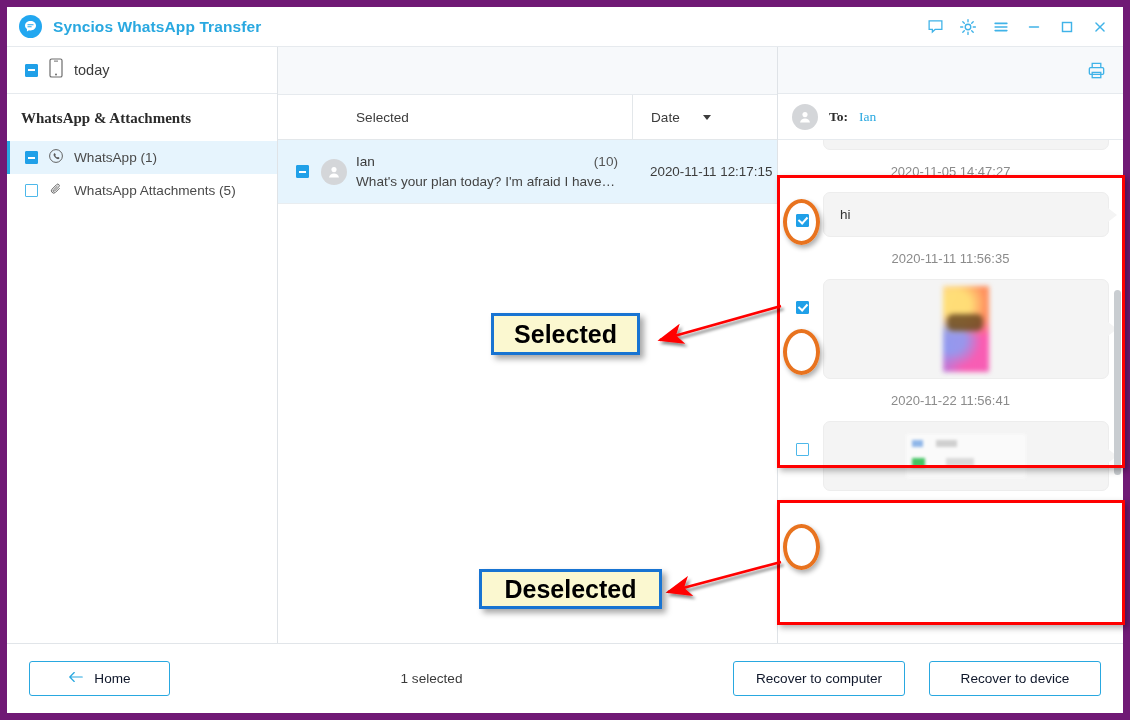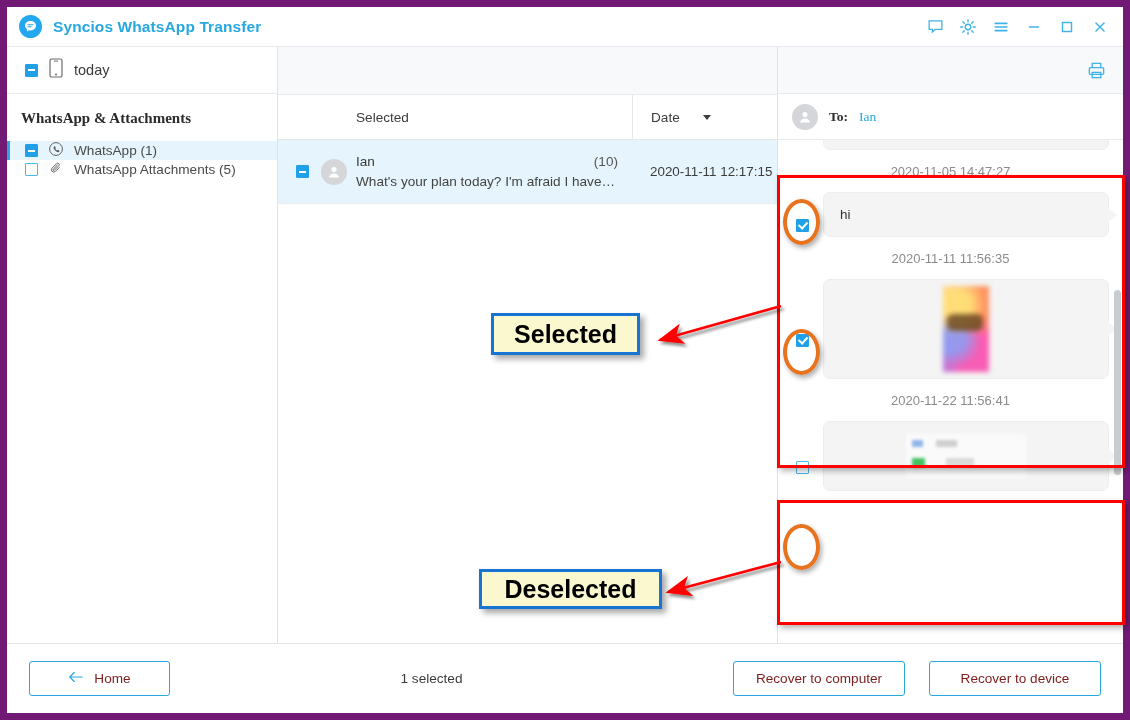--- a/index.html
+++ b/index.html
@@ -62,21 +62,21 @@
     cursor:pointer;
   }
   .device-name{font-size:14.5px;color:#3b3b3b;}
   .cat-title{
     font-size:15px;font-weight:bold;color:#2b2b2b;
     padding:16px 0 14px 14px;
     background:#fff;
     font-family:Liberation Serif, serif;
   }
   .nav-item{
-    height:19px;display:flex;align-items:center;gap:10px;
+    height:33px;display:flex;align-items:center;gap:10px;
     padding-left:18px;box-sizing:border-box;cursor:pointer;
     position:relative;font-size:13.6px;color:#4a4a4a;
   }
   .nav-item.active{background:#e6f4fd;}
   .nav-item.active:before{
     content:"";position:absolute;left:0;top:0;bottom:0;width:3px;background:#29a8e0;
   }
 
   
   .cb{
@@ -166,21 +166,21 @@
   }
   .to-label{font-size:13.5px;font-weight:bold;color:#2d2d2d;font-family:"Liberation Serif",serif;}
   .to-name{font-size:13.5px;color:#29a8e0;font-family:"Liberation Serif",serif;cursor:pointer;}
   .chat-scroll{
     flex:1;position:relative;overflow:hidden;background:#fff;
   }
   .msg-group{padding:0 0 0 0;}
   .msg-time{
     text-align:center;font-size:13px;color:#8b8b8b;padding:14px 0 13px 0;
   }
-  .msg-line{display:flex;align-items:center;padding:0 14px 0 18px;}
+  .msg-line{display:flex;align-items:flex-start;padding:0 14px 0 18px;}
   .msg-cb{margin-top:22px;margin-right:14px;cursor:pointer;}
   .bubble{
     position:relative;background:#f4f4f4;border:1px solid #ededed;border-radius:7px;
     min-width:120px;flex:1;box-sizing:border-box;
     padding:14px 16px;font-size:13.5px;color:#333;
   }
   .bubble:after{
     content:"";position:absolute;right:-9px;top:50%;margin-top:-7px;
     border-top:7px solid transparent;border-bottom:7px solid transparent;
     border-left:9px solid #f4f4f4;
@@ -216,21 +216,21 @@
     background:#c9cdd1;border-radius:4px;
   }
 
   
   .footer{
     height:70px;min-height:70px;display:flex;align-items:center;
     border-top:1px solid #e1e5e9;background:#fff;box-sizing:border-box;
     padding:0 22px;
   }
   .btn{
-    border:1px solid #29a8e0;color:#7f1d1d;background:#fff;border-radius:3px;
+    border:1px solid #29a8e0;color:#0f172a;background:#fff;border-radius:3px;
     font-size:13.6px;font-family:"Liberation Sans",sans-serif;cursor:pointer;
     display:flex;align-items:center;justify-content:center;gap:10px;
   }
   .btn-home{width:141px;height:35px;}
   .btn-rec{width:172px;height:35px;}
   .sel-count{flex:1;text-align:center;font-size:13.6px;color:#3a3a3a;margin-left:-40px;}
   .footer-right{display:flex;gap:24px;align-items:center;}
 
   
   .anno-layer{position:absolute;inset:0;pointer-events:none;z-index:60;border-radius:23px;}

